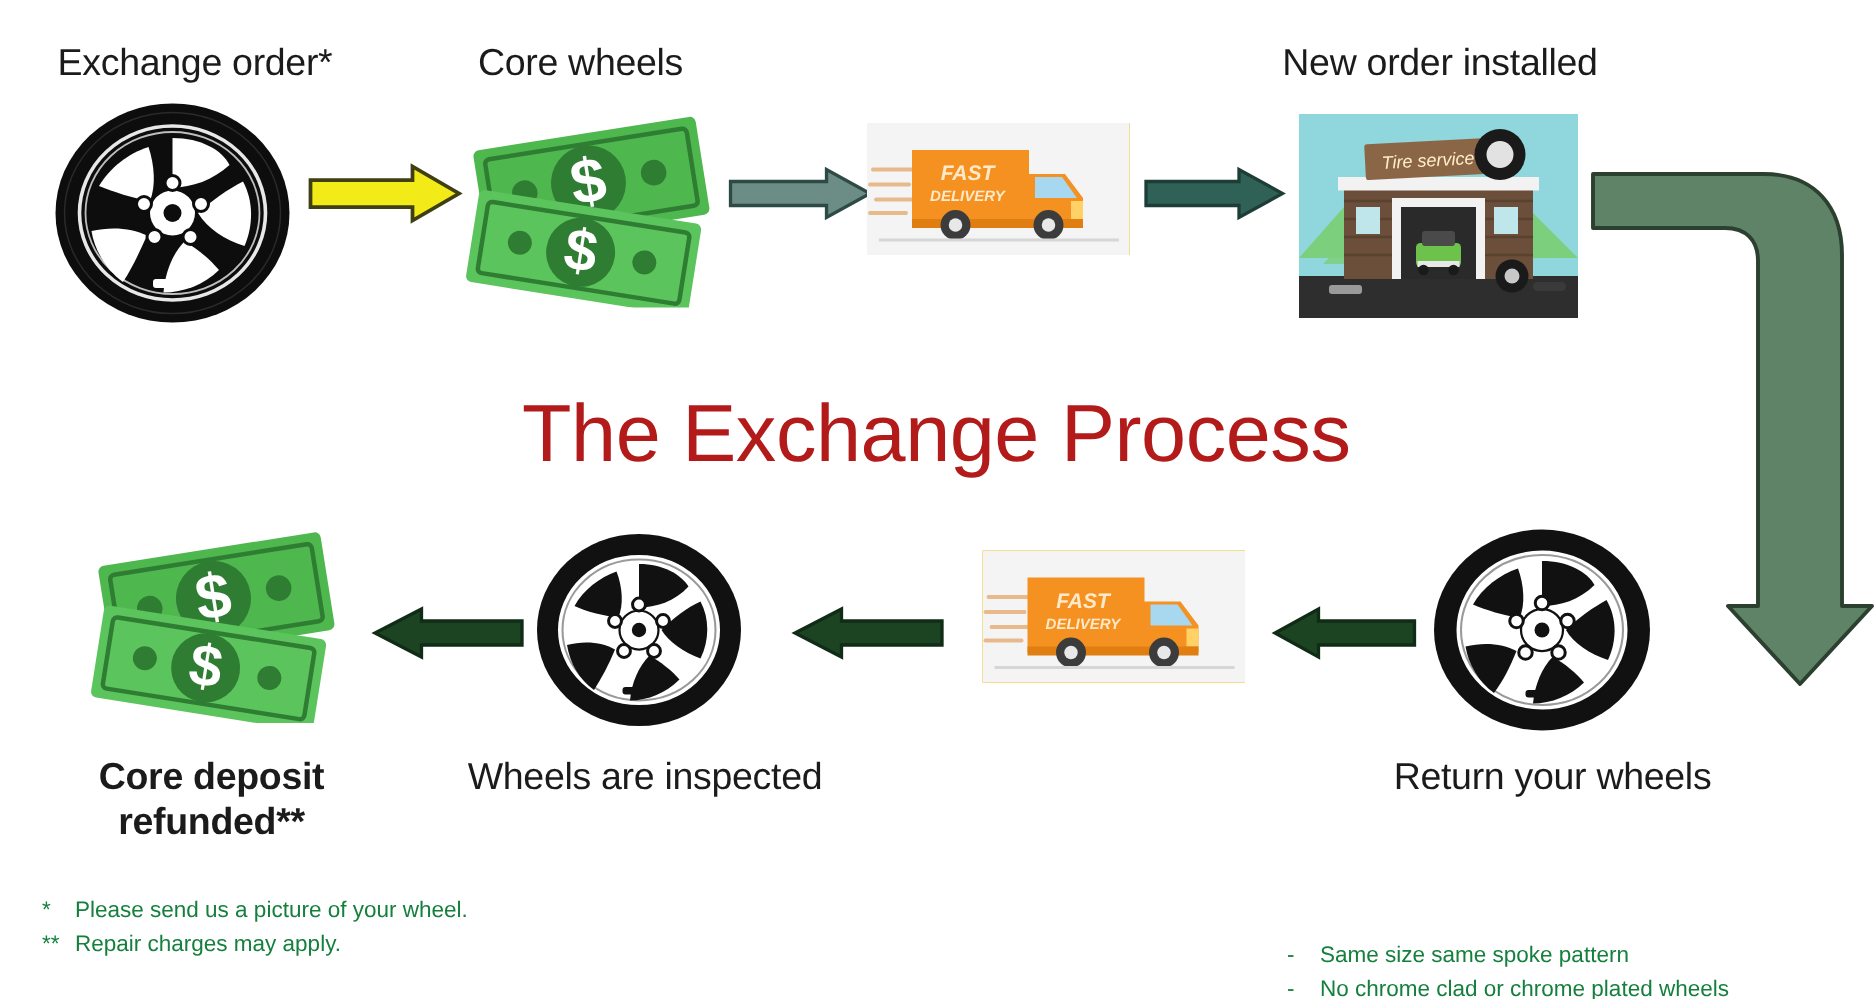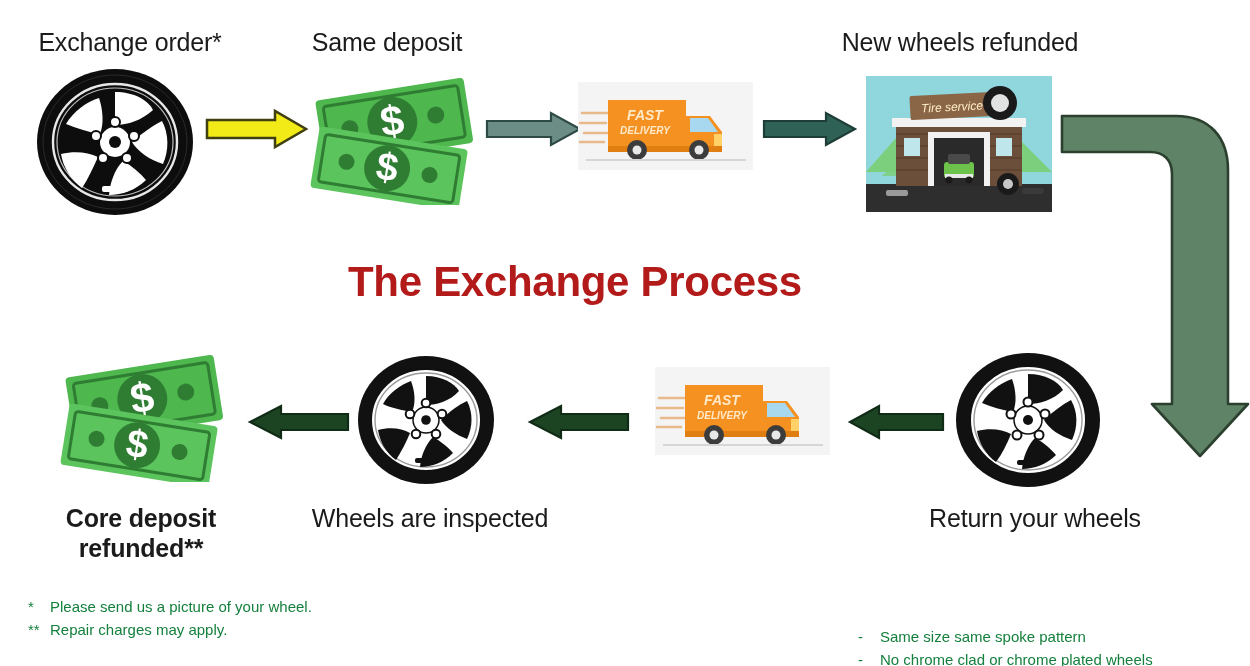--- a/index.html
+++ b/index.html
@@ -25,22 +25,22 @@
     font-size: 25px;
     color: #1b1b1b;
     letter-spacing: -0.2px;
     text-align: center;
     line-height: 1.18;
     white-space: nowrap;
   }
   .step-label.wrap { white-space: normal; font-weight: bold; }
 
   .process-title {
-    font-size: 42px;
-    font-weight: bold;
+    font-size: 54px;
+    font-weight: normal;
     color: #b31b1b;
     letter-spacing: -0.3px;
     white-space: nowrap;
   }
 
   .footnote {
     font-size: 15px;
     color: #15803d;
     line-height: 1.55;
     white-space: nowrap;
@@ -74,23 +74,23 @@
     background: #8fd6dd;
   }
 </style>
 </head>
 <body>
 
 <div id="canvas">
 
   <div class="abs step-label" style="left:0px; top:28px; width:260px;">Exchange order*</div>
 
-  <div class="abs step-label" style="left:272px; top:28px; width:230px;">Same deposit</div>
-
-  <div class="abs step-label" style="left:800px; top:28px; width:320px;">New wheels refunded</div>
+  <div class="abs step-label" style="left:272px; top:28px; width:230px;">Core wheels</div>
+
+  <div class="abs step-label" style="left:800px; top:28px; width:320px;">New order installed</div>
 
   <div class="wheel" style="left:36px; top:68px; width:158px; height:148px;">
     <svg viewBox="0 0 158 148" width="158" height="148">
       <ellipse cx="79" cy="74" rx="78" ry="73" fill="#0d0d0d"></ellipse>
       <ellipse cx="79" cy="74" rx="72" ry="67" fill="#0d0d0d" stroke="#2a2a2a" stroke-width="1"></ellipse>
       <ellipse cx="79" cy="74" rx="62" ry="58" fill="none" stroke="#e8e8e8" stroke-width="2.4"></ellipse>
       <ellipse cx="79" cy="74" rx="58" ry="54" fill="none" stroke="#bdbdbd" stroke-width="1.2"></ellipse>
       <g fill="#ffffff">
         <path d="M79 24 C 98 24, 112 32, 117 42 C 106 52, 92 57, 79 57 C 79 46, 79 34, 79 24 Z"></path>
         <path d="M126 53 C 133 66, 133 82, 127 96 C 114 92, 102 84, 96 74 C 105 66, 116 58, 126 53 Z"></path>

